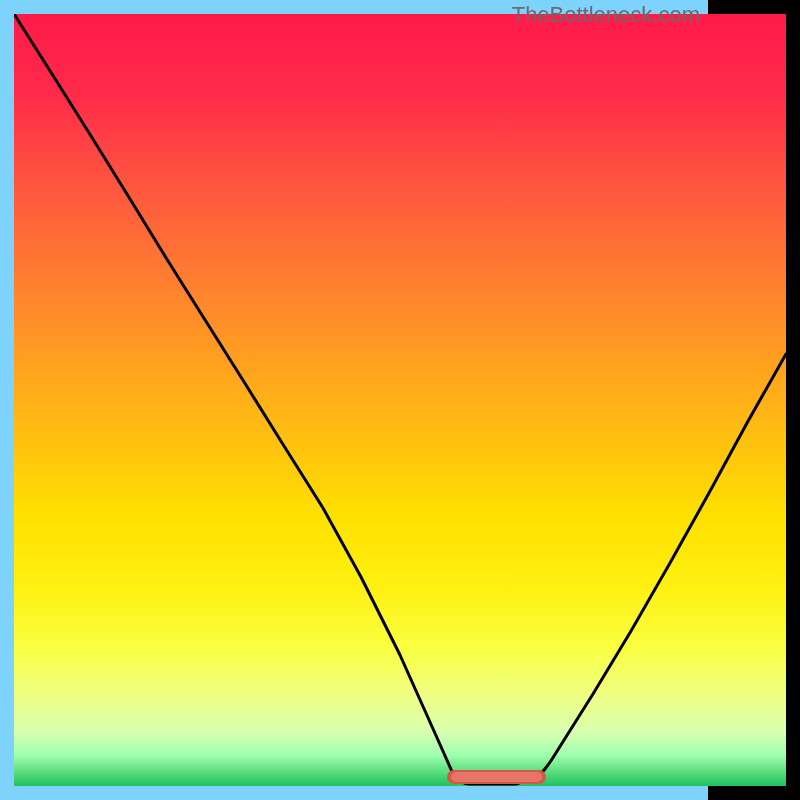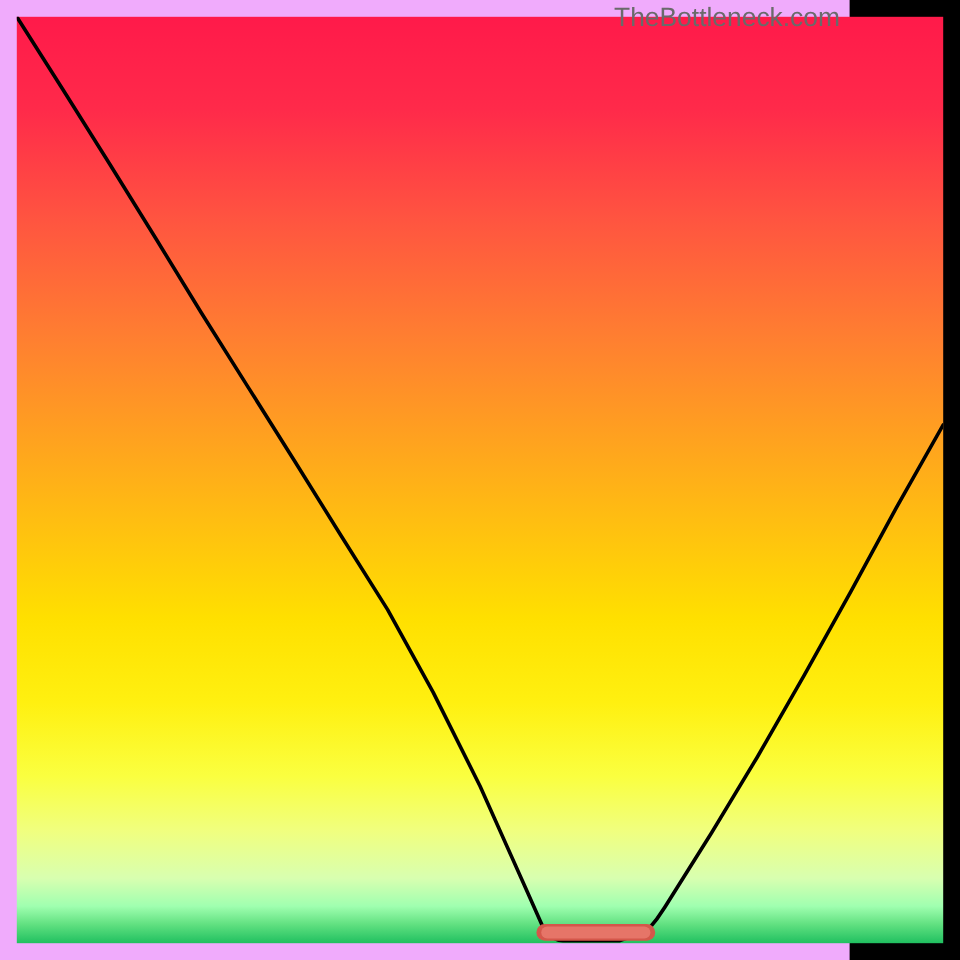--- a/index.html
+++ b/index.html
@@ -1,21 +1,21 @@
 <!DOCTYPE html>
 <html><head>
 <meta charset="utf-8">
 <style>
   * { margin: 0; padding: 0; box-sizing: border-box; }
   html, body { width: 800px; height: 800px; overflow: hidden; background: #000; }
   .chart-container {
     position: relative;
     width: 708px;
     height: 800px;
-    background: #f0abfc;
+    background: #7dd3fc;
   }
   .plot-area {
     position: absolute;
     left: 14px;
     top: 14px;
     width: 772px;
     height: 772px;
     background: linear-gradient(to bottom,
       #ff1a4a 0%,
       #ff2a4a 10%,

